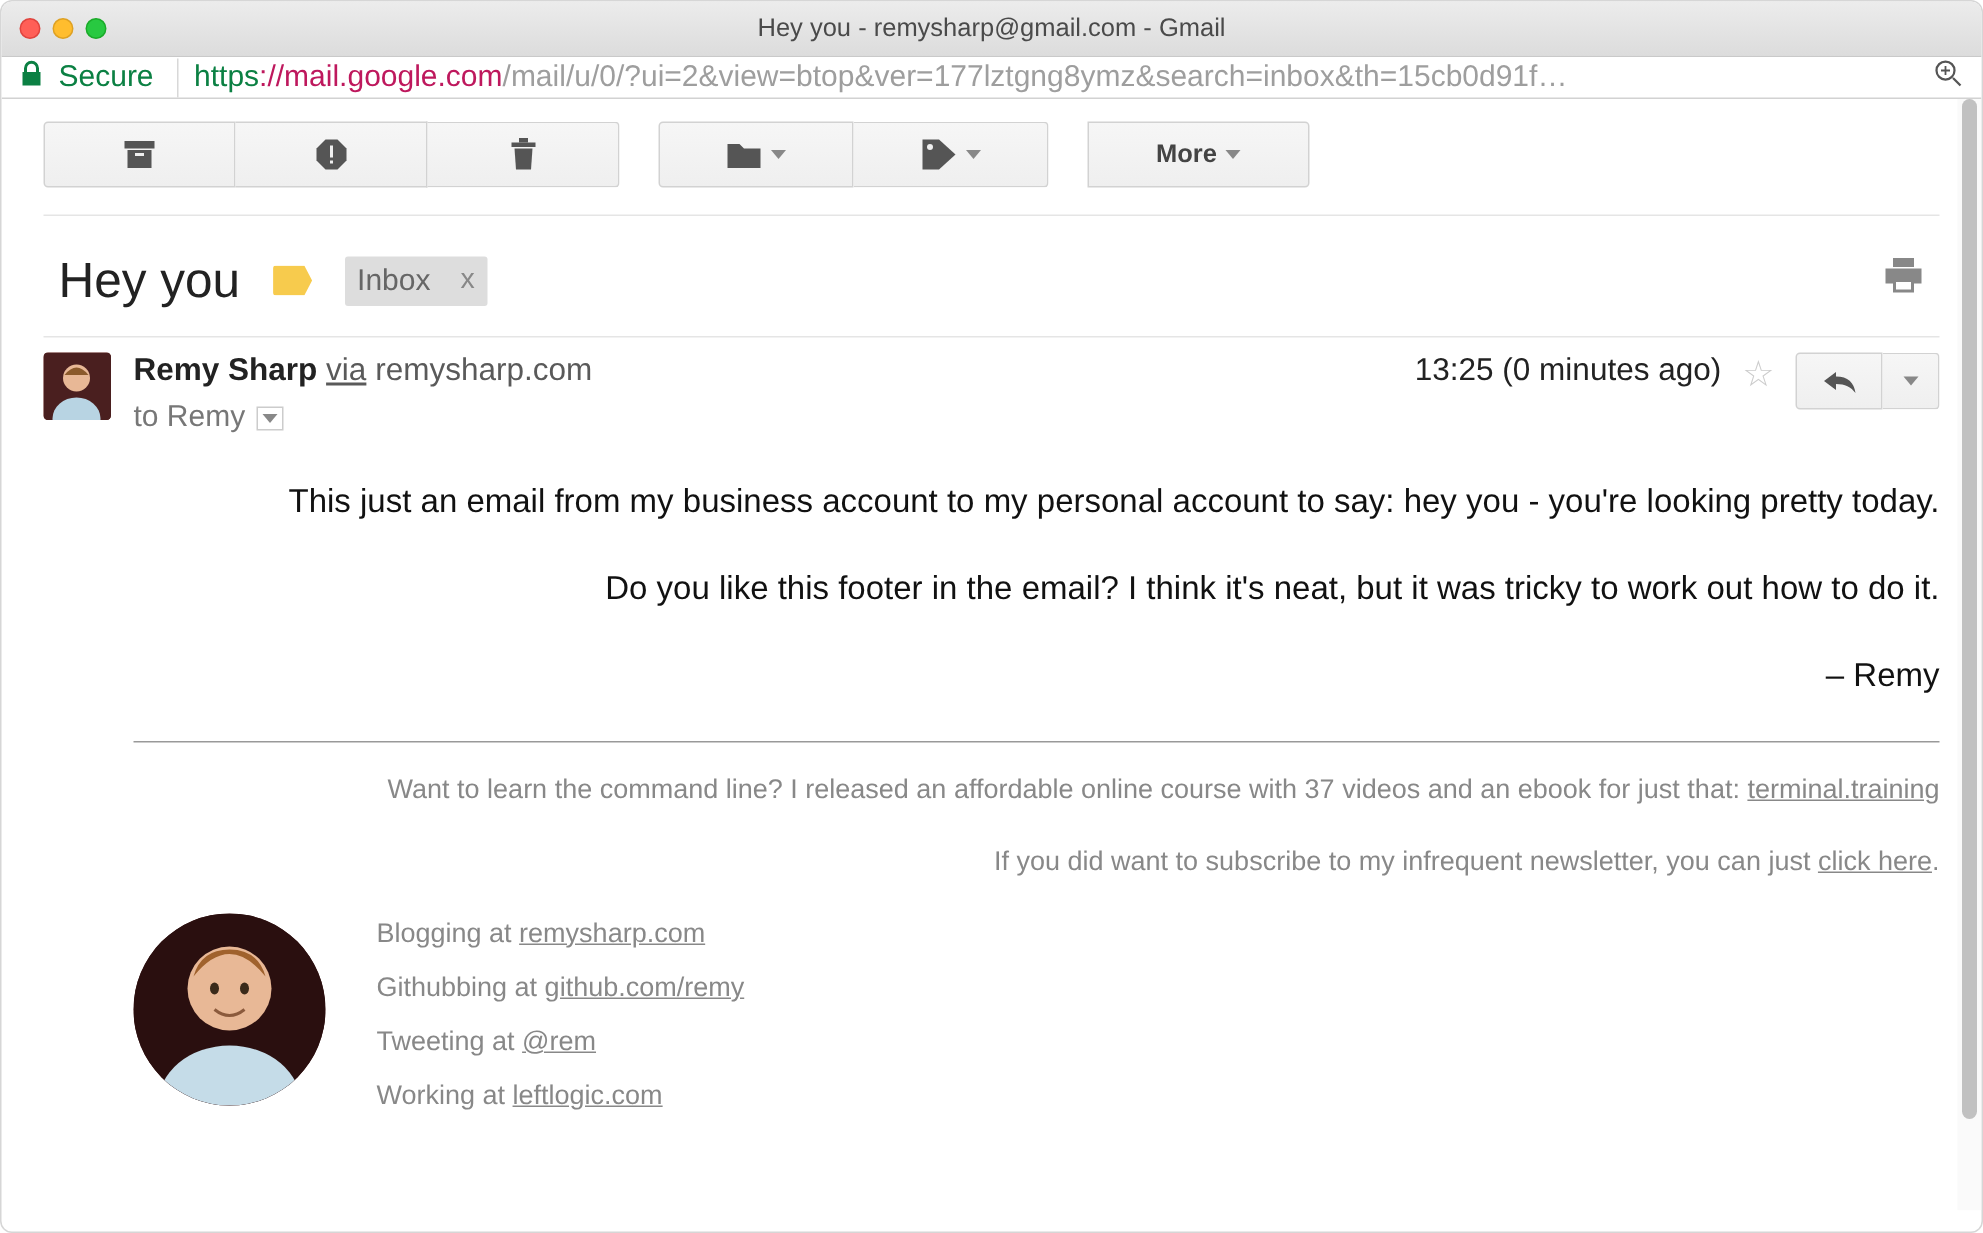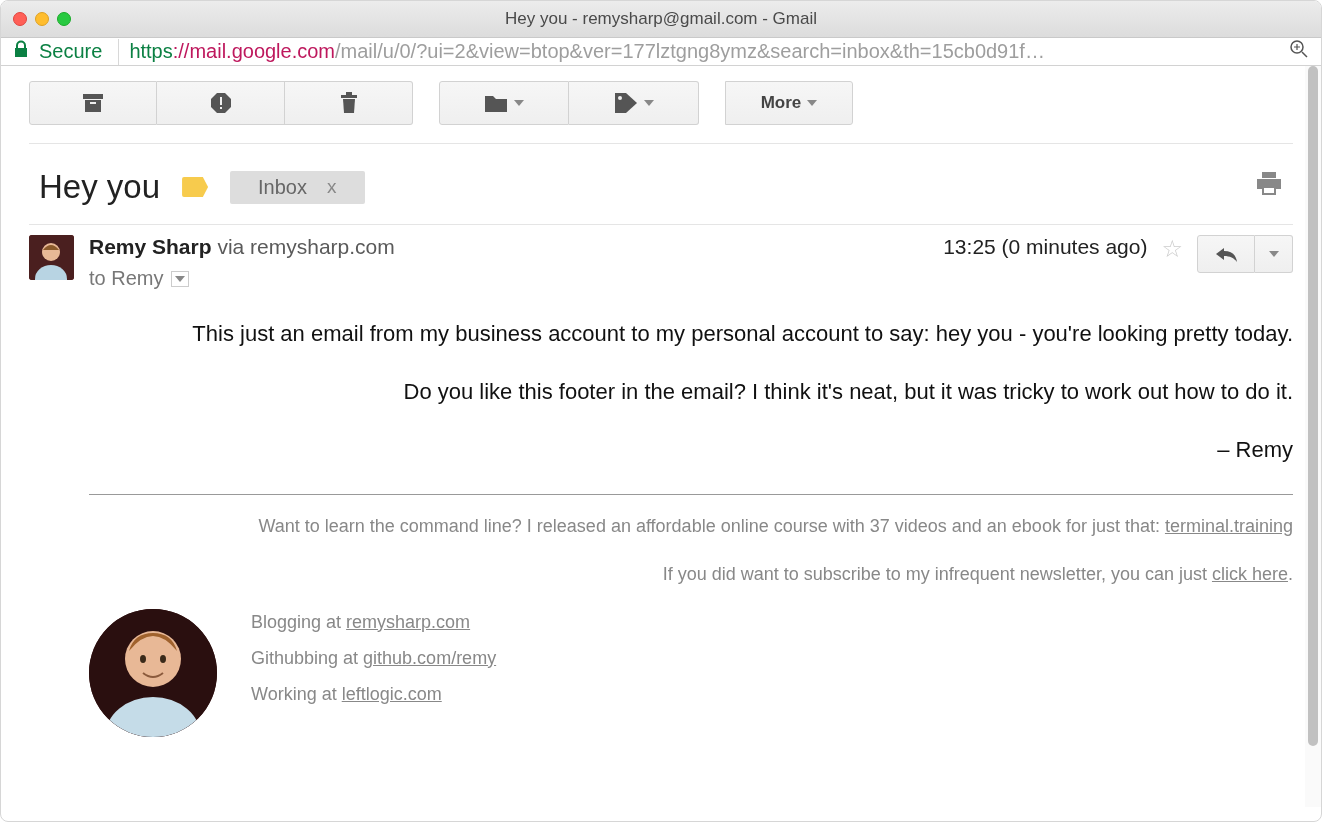--- a/index.html
+++ b/index.html
@@ -54,53 +54,53 @@
 .btngroup { display:flex; }
 .tbtn {
   width:128px; height:44px;
   background:linear-gradient(#f6f6f6,#efefef);
   border:1px solid #d2d2d2;
   display:flex; align-items:center; justify-content:center;
   cursor:pointer;
   color:#555;
 }
 .tbtn.narrow { width:130px; gap:6px; }
-.tbtn.more { width:128px; gap:6px; font-weight:bold; color:#444; font-size:17px; }
+.tbtn.more { width:148px; gap:6px; font-weight:bold; color:#444; font-size:17px; }
 .btngroup .tbtn:first-child { border-radius:3px 0 0 3px; }
 .btngroup .tbtn:last-child { border-radius:0 3px 3px 0; }
 .btngroup .tbtn + .tbtn { border-left:none; }
 .tbtn svg { fill:#555; }
 .caret-down {
   width:0;height:0;border-left:5px solid transparent;border-right:5px solid transparent;border-top:6px solid #888;
 }
 .hr { border-top:1px solid #e5e5e5; margin-top:18px; }
 .subject-row {
   display:flex; align-items:center; padding:24px 0 18px 10px; gap:22px;
 }
 .subject { font-size:33px; color:#222; }
 .tag-yellow {
   width:26px;height:20px;background:#f7cb4d;border-radius:2px;position:relative;display:inline-block;
   clip-path: polygon(0% 0%, 80% 0%, 100% 50%, 80% 100%, 0% 100%);
 }
 .inbox-chip {
-  background:#ddd; color:#666; padding:5px 28px; font-size:20px; border-radius:2px;
+  background:#ddd; color:#666; padding:5px 8px; font-size:20px; border-radius:2px;
   display:inline-flex; gap:20px; align-items:center;
 }
 .inbox-chip .x { font-size:19px; color:#888; cursor:pointer; }
 .print-icon { margin-left:auto; margin-right:10px; color:#888; font-size:26px; cursor:pointer; }
 .msg-header { display:flex; padding-top:10px; gap:15px; border-top:1px solid #e5e5e5; }
 .avatar-sm {
   width:45px;height:45px;border-radius:3px;background:#6b2d28;
   display:flex;align-items:flex-end;justify-content:center;overflow:hidden;flex-shrink:0;
 }
 .avatar-sm svg { width:45px; height:45px; }
 .sender-block { flex:1; }
 .sender-line { font-size:21px; color:#5a5a5a; }
 .sender-line .name { font-weight:bold; color:#222; }
-.sender-line .via { }
+.sender-line .via { text-decoration:underline; }
 .to-line { font-size:20px; color:#777; margin-top:8px; display:flex; align-items:center; gap:8px; }
 .to-line .dd { border:1px solid #ccc; width:18px; height:16px; display:inline-flex; align-items:center; justify-content:center; }
 .meta-right { display:flex; align-items:flex-start; gap:14px; margin-top:0; }
 .timestamp { color:#222; font-size:21px;margin-left:12px; }
 .star { color:#ccc; font-size:24px; cursor:pointer; }
 .mini-group { display:flex; }
 .mini-btn {
   background:linear-gradient(#f6f6f6,#efefef);
   border:1px solid #d2d2d2; width:58px; height:38px;
   display:flex; align-items:center; justify-content:center; cursor:pointer;
@@ -292,20 +292,21 @@
                 <ellipse cx="64" cy="128" rx="48" ry="40" fill="#c5dce8"></ellipse>
                 <path d="M40 42 q24 -30 48 0 q-5 -18 -24 -18 t-24 18" fill="#a0622d"></path>
                 <ellipse cx="54" cy="50" rx="3" ry="4" fill="#3a2a1a"></ellipse>
                 <ellipse cx="74" cy="50" rx="3" ry="4" fill="#3a2a1a"></ellipse>
                 <path d="M54 64 q10 8 20 0" stroke="#8b5a3c" stroke-width="2" fill="none"></path>
               </svg>
           </div>
           <div class="sig-lines">
             <div><span>Blogging at </span><a href="#">remysharp.com</a></div>
             <div><span>Githubbing at </span><a href="#">github.com/remy</a></div>
+            <div><span>Tweeting at </span><a href="#">@rem</a></div>
             <div><span>Working at </span><a href="#">leftlogic.com</a></div>
           </div>
         </div>
       </div>
     </div>
 
     <div class="scrollbar">
       <div class="thumb"></div>
     </div>
 

